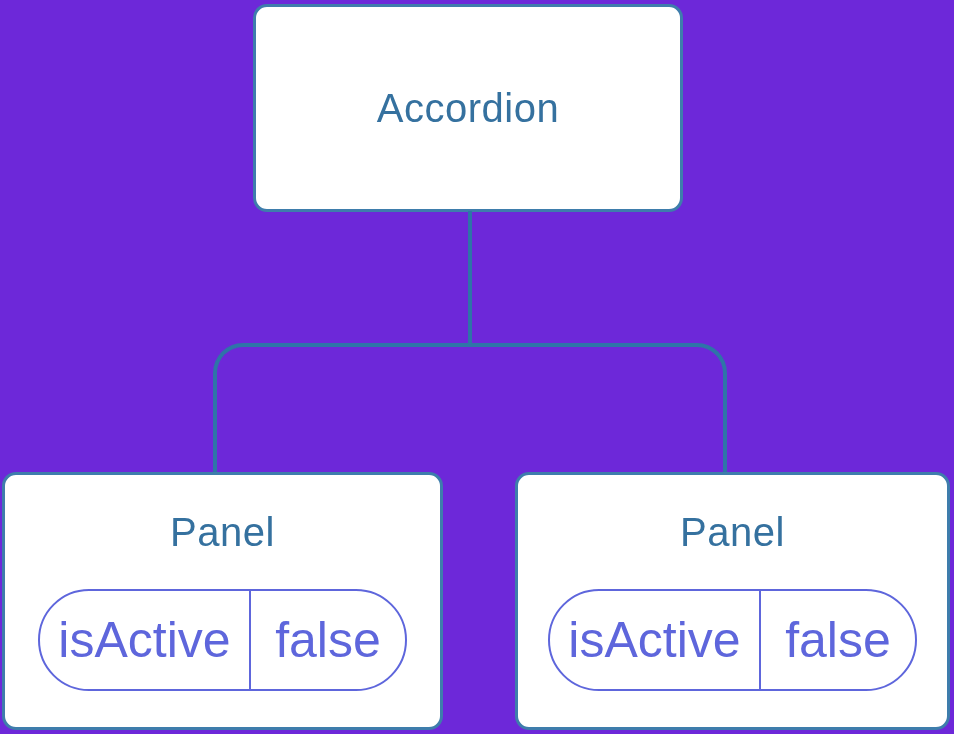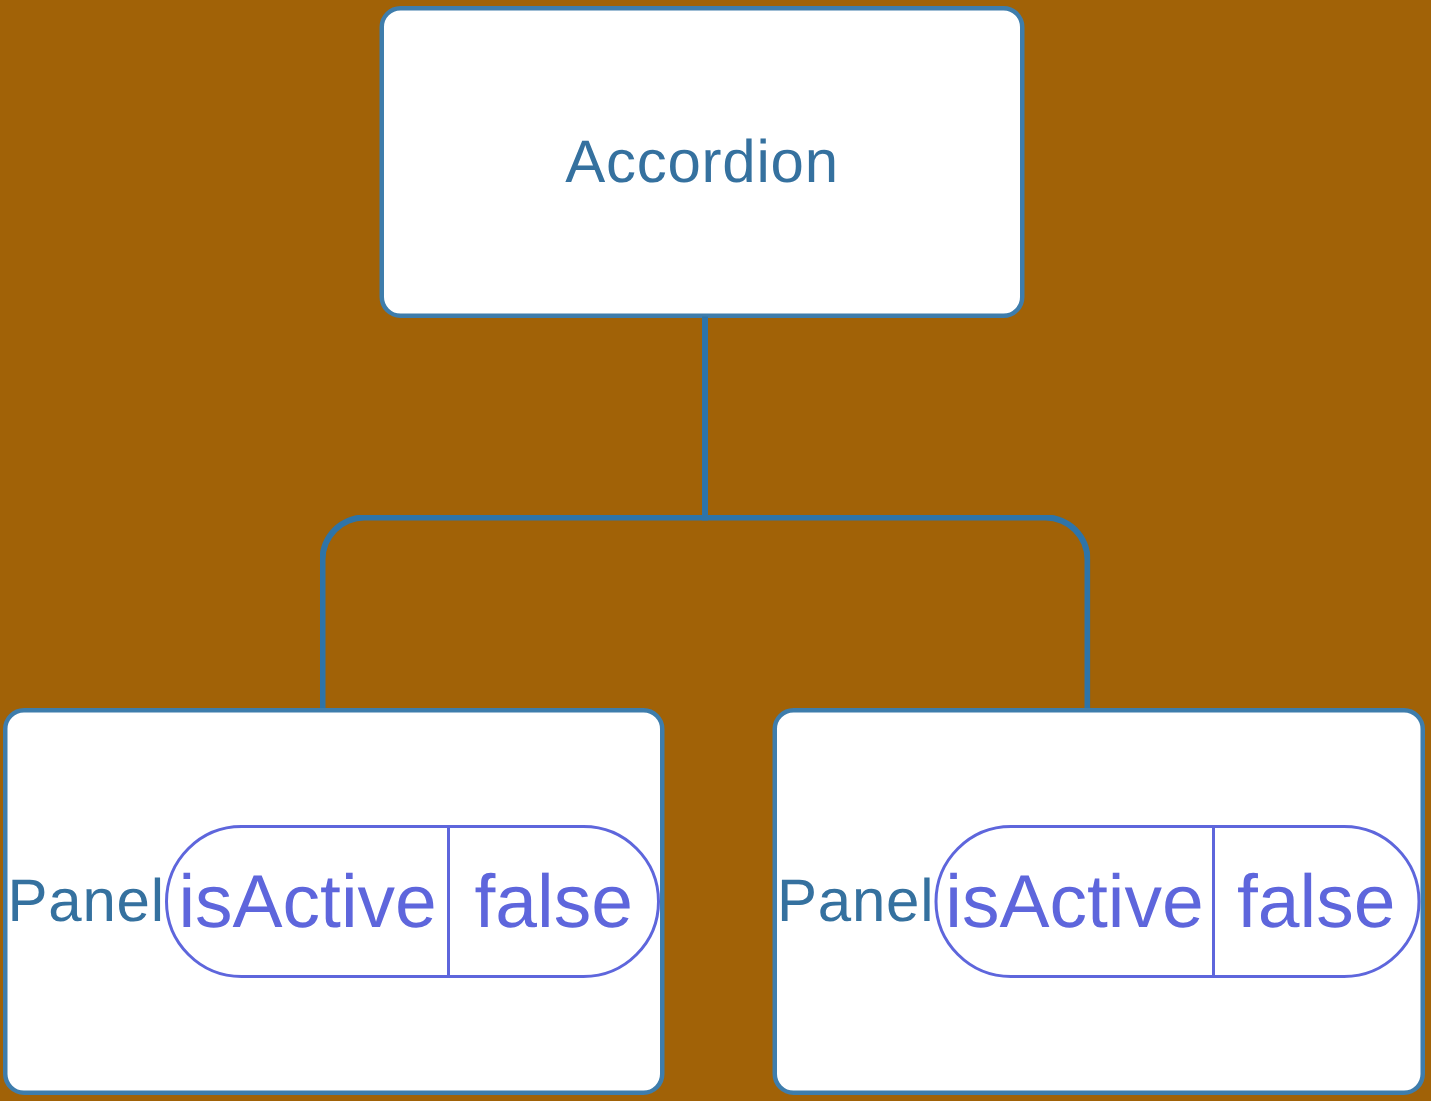--- a/index.html
+++ b/index.html
@@ -4,21 +4,21 @@
 <style>
   html, body {
     margin: 0;
     padding: 0;
     font-family: "Liberation Sans", "DejaVu Sans", sans-serif;
   }
   .canvas {
     position: relative;
     width: 954px;
     height: 734px;
-    background: #a16207;
+    background: #6d28d9;
     overflow: hidden;
     text-align: right;
   }
   
   .node {
     position: absolute;
     background: #ffffff;
     border: 3px solid #3e7dac;
     border-radius: 14px;
     box-sizing: border-box;
@@ -36,20 +36,21 @@
     color: #35719f;
     font-size: 40px;
     font-weight: 500;
     letter-spacing: 0.5px;
   }
   .node-panel {
     top: 472px;
     width: 441px;
     height: 258px;
     display: flex;
+    flex-direction: column;
     align-items: center;
   }
   .node-panel-left  { left: 2px; }
   .node-panel-right { left: 515px; width: 435px; }
   .panel-title {
     height: 114px;
     display: flex;
     align-items: center;
     justify-content: center;
     color: #35719f;

